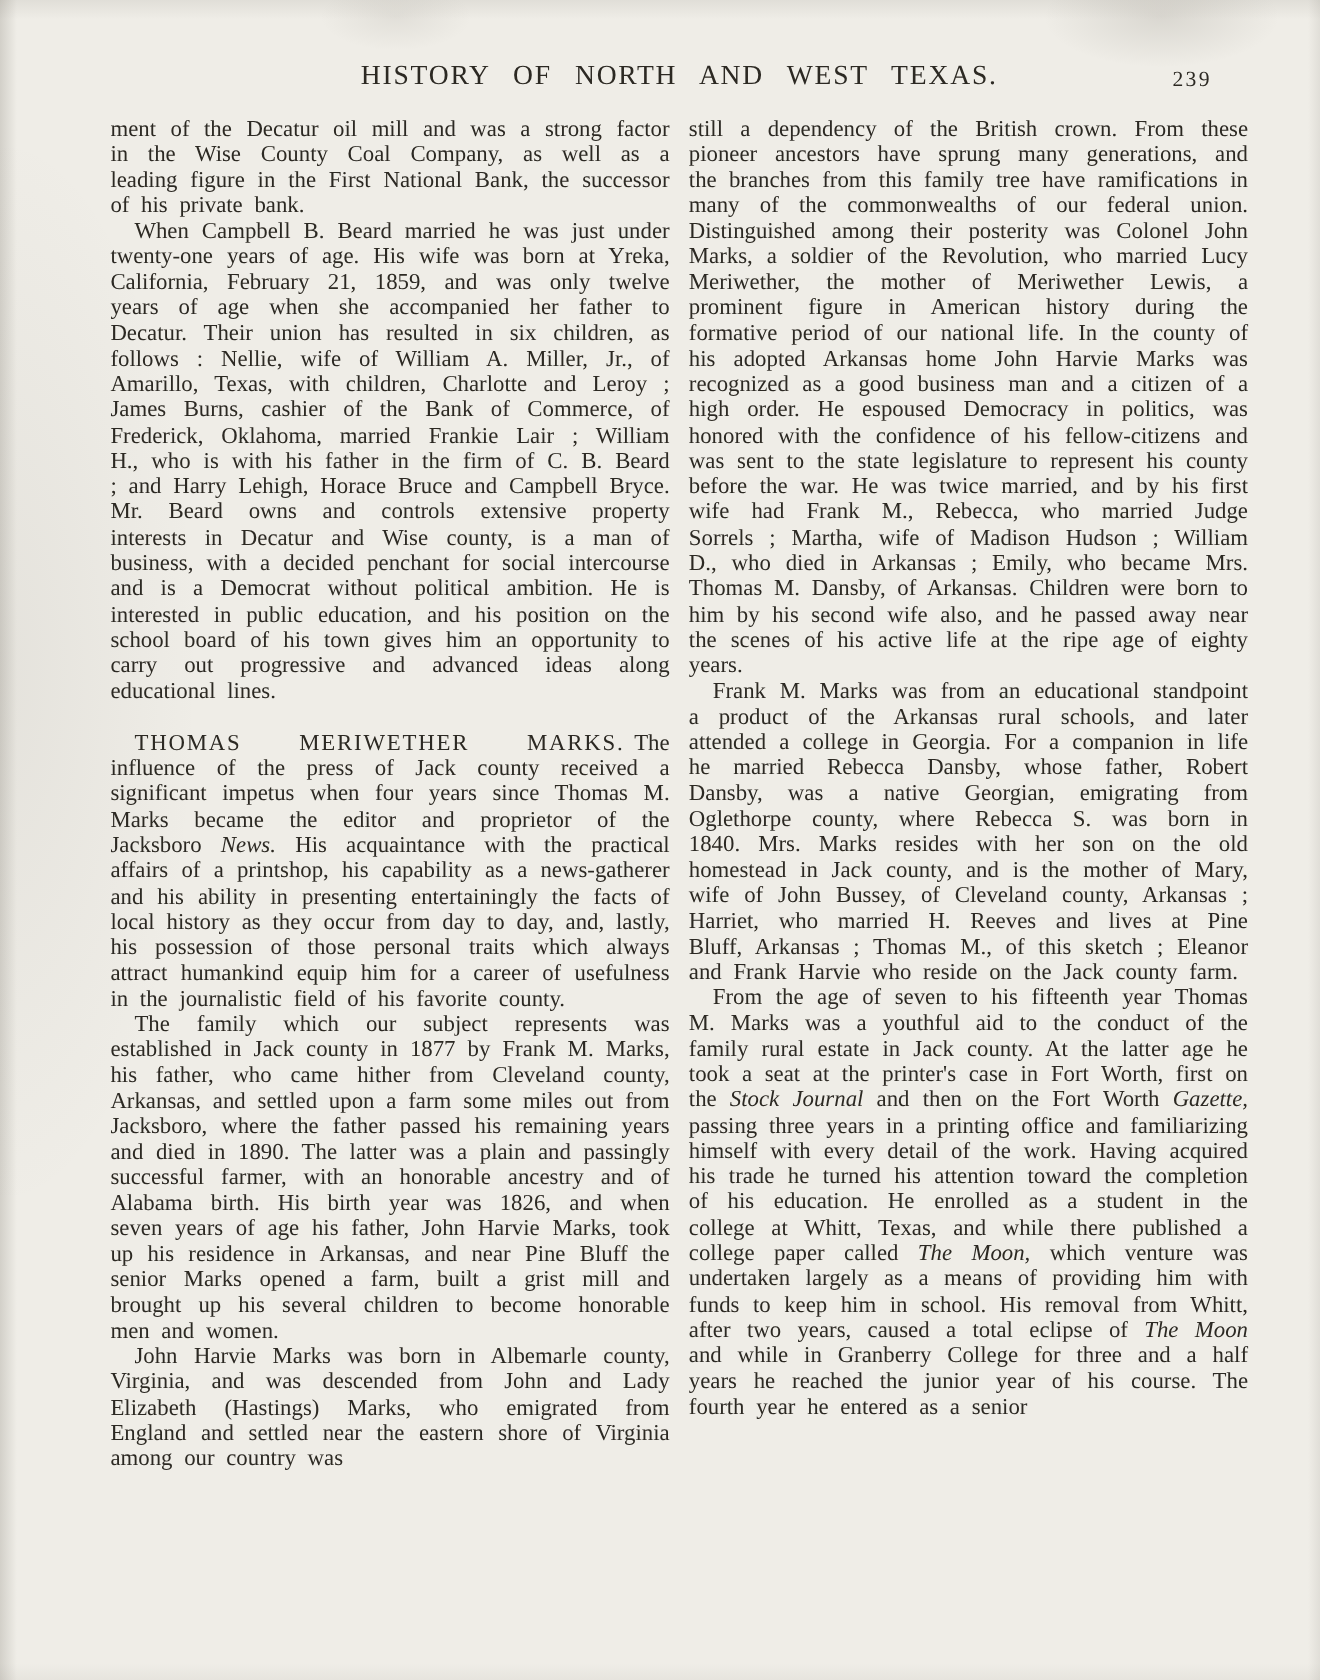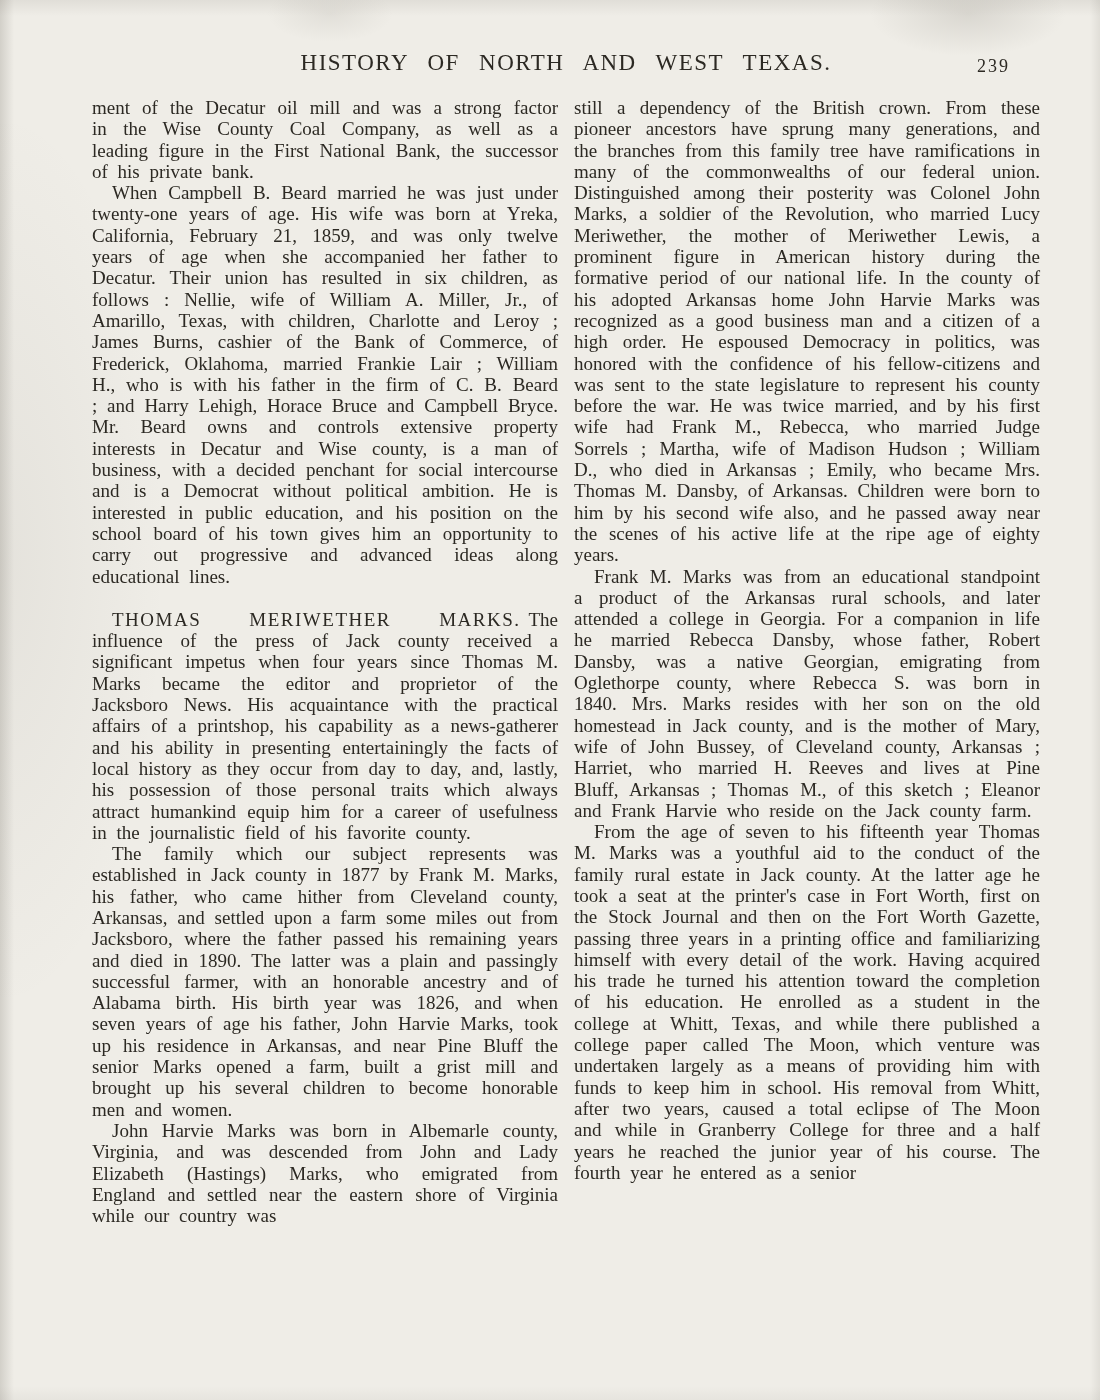--- a/index.html
+++ b/index.html
@@ -56,37 +56,37 @@
   .para {
     margin: 0;
     font-size: 19px;
     line-height: 21.3px;
     text-align: justify;
     word-spacing: 5px;
   }
   .para.indent { text-indent: 20px; }
   .para.section-start { margin-top: 22px; }
   .run-in-heading { letter-spacing: 1.5px; margin-right: 8px; font-family: Liberation Serif, serif; }
-  .italic { }
+  .italic { font-style: italic; }
 </style>
 </head>
 <body>
 
 <div class="page" style="background: rgb(239, 237, 231); color: rgb(44, 41, 35);">
   <header class="running-head">
     <span class="head-title">HISTORY OF NORTH AND WEST TEXAS.</span>
     <span class="page-num">239</span>
   </header>
   <main class="columns">
     <div class="col" id="col-left">
         <p class="para"><span>ment of the Decatur oil mill and was a strong factor in the Wise County Coal Company, as well as a leading figure in the First National Bank, the successor of his private bank.</span></p>
         <p class="para indent"><span>When Campbell B. Beard married he was just under twenty-one years of age. His wife was born at Yreka, California, February 21, 1859, and was only twelve years of age when she accompanied her father to Decatur. Their union has resulted in six children, as follows : Nellie, wife of William A. Miller, Jr., of Amarillo, Texas, with children, Charlotte and Leroy ; James Burns, cashier of the Bank of Commerce, of Frederick, Oklahoma, married Frankie Lair ; William H., who is with his father in the firm of C. B. Beard ; and Harry Lehigh, Horace Bruce and Campbell Bryce. Mr. Beard owns and controls extensive property interests in Decatur and Wise county, is a man of business, with a decided penchant for social intercourse and is a Democrat without political ambition. He is interested in public education, and his position on the school board of his town gives him an opportunity to carry out progressive and advanced ideas along educational lines.</span></p>
         <p class="para indent section-start"><span class="run-in-heading">THOMAS MERIWETHER MARKS.</span><span>The influence of the press of Jack county received a significant impetus when four years since Thomas M. Marks became the editor and proprietor of the Jacksboro </span><span class="italic">News.</span><span> His acquaintance with the practical affairs of a printshop, his capability as a news-gatherer and his ability in presenting entertainingly the facts of local history as they occur from day to day, and, lastly, his possession of those personal traits which always attract humankind equip him for a career of usefulness in the journalistic field of his favorite county.</span></p>
         <p class="para indent"><span>The family which our subject represents was established in Jack county in 1877 by Frank M. Marks, his father, who came hither from Cleveland county, Arkansas, and settled upon a farm some miles out from Jacksboro, where the father passed his remaining years and died in 1890. The latter was a plain and passingly successful farmer, with an honorable ancestry and of Alabama birth. His birth year was 1826, and when seven years of age his father, John Harvie Marks, took up his residence in Arkansas, and near Pine Bluff the senior Marks opened a farm, built a grist mill and brought up his several children to become honorable men and women.</span></p>
-        <p class="para indent"><span>John Harvie Marks was born in Albemarle county, Virginia, and was descended from John and Lady Elizabeth (Hastings) Marks, who emigrated from England and settled near the eastern shore of Virginia while our country was</span></p>
+        <p class="para indent"><span>John Harvie Marks was born in Albemarle county, Virginia, and was descended from John and Lady Elizabeth (Hastings) Marks, who emigrated from England and settled near the eastern shore of Virginia among our country was</span></p>
       </div>
     <div class="col" id="col-right">
         <p class="para"><span>still a dependency of the British crown. From these pioneer ancestors have sprung many generations, and the branches from this family tree have ramifications in many of the commonwealths of our federal union. Distinguished among their posterity was Colonel John Marks, a soldier of the Revolution, who married Lucy Meriwether, the mother of Meriwether Lewis, a prominent figure in American history during the formative period of our national life. In the county of his adopted Arkansas home John Harvie Marks was recognized as a good business man and a citizen of a high order. He espoused Democracy in politics, was honored with the confidence of his fellow-citizens and was sent to the state legislature to represent his county before the war. He was twice married, and by his first wife had Frank M., Rebecca, who married Judge Sorrels ; Martha, wife of Madison Hudson ; William D., who died in Arkansas ; Emily, who became Mrs. Thomas M. Dansby, of Arkansas. Children were born to him by his second wife also, and he passed away near the scenes of his active life at the ripe age of eighty years.</span></p>
         <p class="para indent"><span>Frank M. Marks was from an educational standpoint a product of the Arkansas rural schools, and later attended a college in Georgia. For a companion in life he married Rebecca Dansby, whose father, Robert Dansby, was a native Georgian, emigrating from Oglethorpe county, where Rebecca S. was born in 1840. Mrs. Marks resides with her son on the old homestead in Jack county, and is the mother of Mary, wife of John Bussey, of Cleveland county, Arkansas ; Harriet, who married H. Reeves and lives at Pine Bluff, Arkansas ; Thomas M., of this sketch ; Eleanor and Frank Harvie who reside on the Jack county farm.</span></p>
         <p class="para indent"><span>From the age of seven to his fifteenth year Thomas M. Marks was a youthful aid to the conduct of the family rural estate in Jack county. At the latter age he took a seat at the printer's case in Fort Worth, first on the </span><span class="italic">Stock Journal</span><span> and then on the Fort Worth </span><span class="italic">Gazette,</span><span> passing three years in a printing office and familiarizing himself with every detail of the work. Having acquired his trade he turned his attention toward the completion of his education. He enrolled as a student in the college at Whitt, Texas, and while there published a college paper called </span><span class="italic">The Moon,</span><span> which venture was undertaken largely as a means of providing him with funds to keep him in school. His removal from Whitt, after two years, caused a total eclipse of </span><span class="italic">The Moon</span><span> and while in Granberry College for three and a half years he reached the junior year of his course. The fourth year he entered as a senior</span></p>
       </div>
   </main>
 </div>
 
 </body></html>

